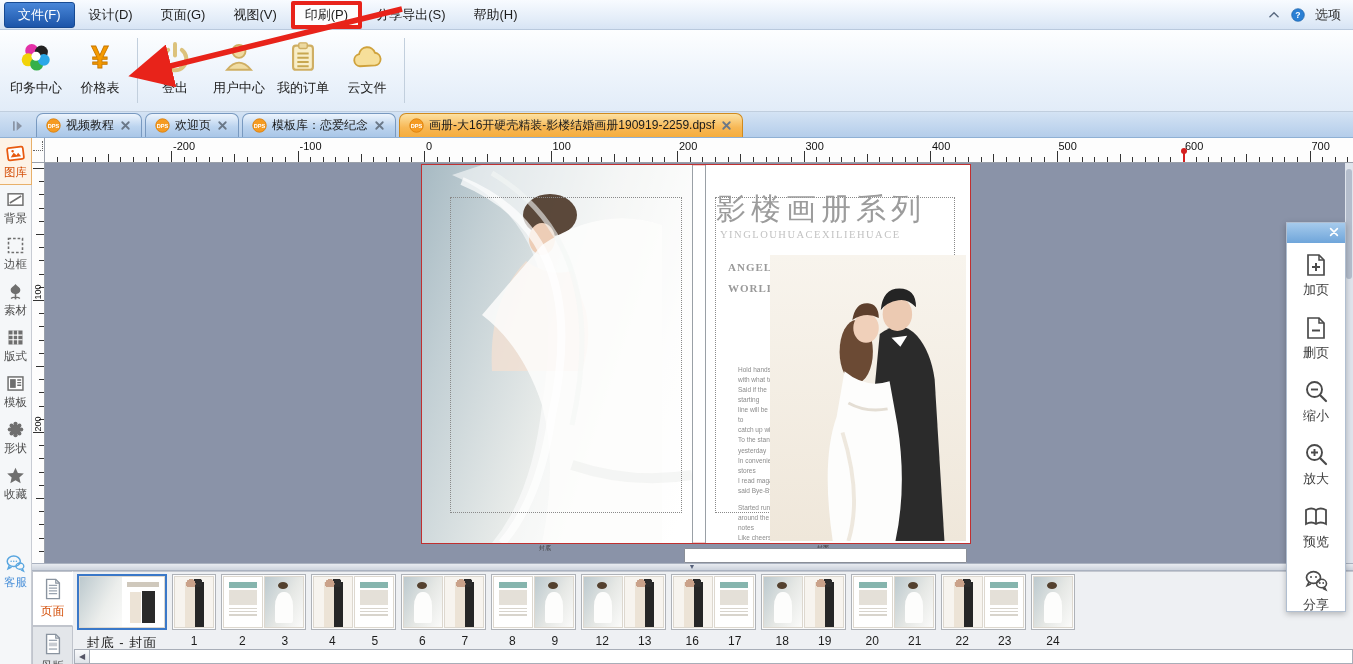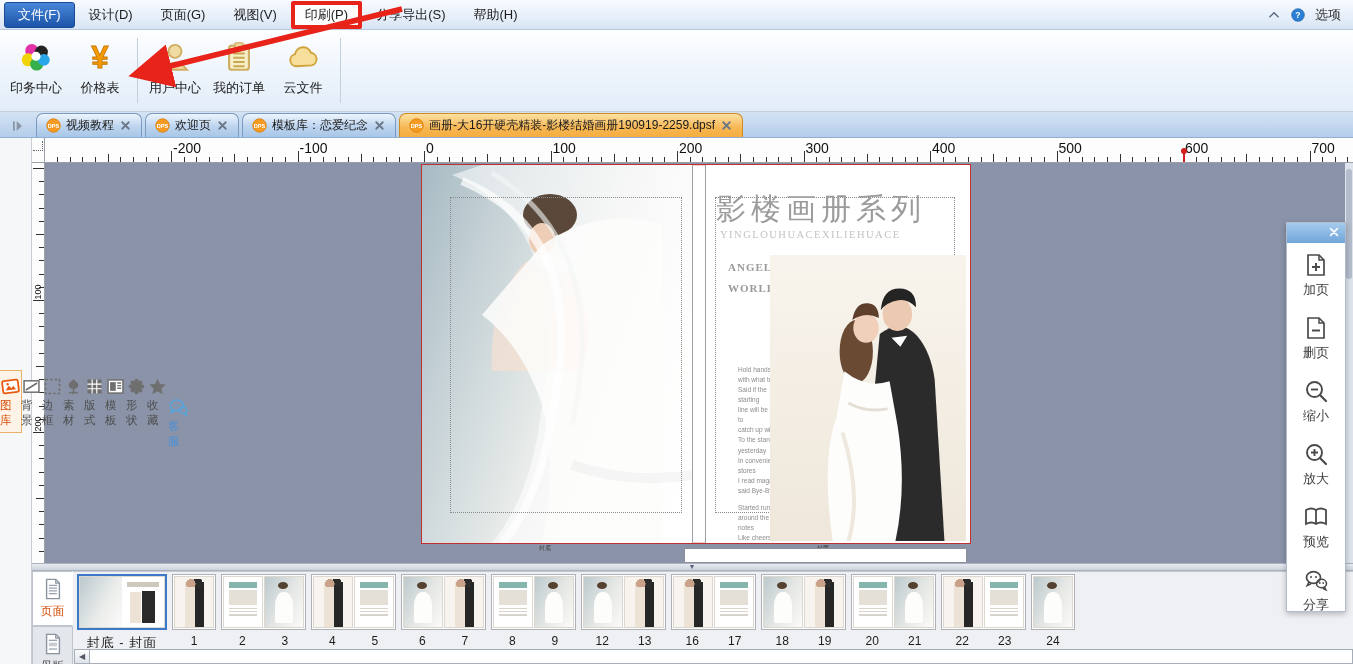--- a/index.html
+++ b/index.html
@@ -35,36 +35,36 @@
   #expand-btn{width:30px;height:22px;display:flex;align-items:center;justify-content:center;margin-right:4px;}
   .tab{height:23px;display:flex;align-items:center;gap:5px;padding:0 9px;margin-right:3px;
     border:1px solid #7899c0;border-bottom:none;border-radius:7px 7px 0 0;
     background:linear-gradient(#eef5fd,#bcd4ef 55%,#a9c6e7);font-size:12px;color:#1a1a1a;white-space:nowrap;}
   .tab.active{background:linear-gradient(#fce1a2,#f7b754 60%,#f5ad3e);border-color:#d08a1e;}
   .tab .dps{flex:none;}
   .tab .tx{flex:none;width:13px;height:13px;}
 
   
   #left-rail{position:absolute;left:0;top:138px;width:31px;height:526px;background:#f5f7f9;
-    border-right:1px solid #c8ccd4;z-index:25;display:flex;flex-direction:row;align-items:center;}
+    border-right:1px solid #c8ccd4;z-index:25;display:flex;flex-direction:column;align-items:center;}
   .rail-item{width:31px;display:flex;flex-direction:column;align-items:center;gap:1px;
     padding:5px 0 4px;font-size:11.5px;color:#4e4e4e;box-sizing:border-box;}
   .rail-item svg{width:21px;height:21px;display:block;}
   .rail-item.active{background:#fdf3e7;outline:1px solid #e8b06a;color:#d4500a;}
   .rail-item.service{color:#4a90d9;margin-top:42px;}
 
   
   #ruler-corner{position:absolute;left:31px;top:138px;width:14px;height:25px;background:#fdfdfd;
     border-right:1px solid #9aa0aa;border-bottom:1px solid #9aa0aa;box-sizing:border-box;}
   #ruler-corner .cross{position:absolute;left:2px;top:3px;width:9px;height:9px;
     border-right:1px dotted #666;border-bottom:1px dotted #666;}
   #h-ruler{position:absolute;left:45px;top:138px;width:1308px;height:25px;background:#fdfdfd;
     border-bottom:1px solid #9aa0aa;box-sizing:border-box;overflow:hidden;}
   .htick{position:absolute;bottom:0;width:1px;background:#333;}
-  .hlabel{position:absolute;top:2px;font-size:14px;color:#111;}
+  .hlabel{position:absolute;top:2px;font-size:11px;color:#111;}
   #ruler-marker{position:absolute;bottom:0;width:2px;height:10px;background:#d41f1f;}
   #ruler-marker:before{content:'';position:absolute;left:-2px;top:-4px;width:6px;height:6px;border-radius:50%;background:#d41f1f;}
   #v-ruler{position:absolute;left:31px;top:163px;width:14px;height:400px;background:#fdfdfd;
     border-right:1px solid #9aa0aa;box-sizing:border-box;overflow:hidden;}
   .vtick{position:absolute;right:0;height:1px;background:#333;}
   .vlabel{position:absolute;left:-1px;font-size:9px;color:#111;transform:rotate(-90deg);}
 
   
   #canvas{position:absolute;left:45px;top:163px;width:1308px;height:400px;background:#8a93a8;overflow:hidden;}
   #spread{position:absolute;left:376px;top:1px;width:548px;height:378px;background:#fff;
@@ -197,20 +197,29 @@
       </div>
       <div class="tool-btn">
         <span style="display: inline-flex;">
           <svg viewBox="0 0 24 24">
             <text x="12" y="19.5" text-anchor="middle" font-size="22" font-weight="bold" fill="#f59a00" stroke="#c87800" stroke-width="0.6">¥</text>
           </svg>
         </span>
         <div>价格表</div>
       </div>
       <div class="tb-sep"></div>
+      <div class="tool-btn">
+        <span style="display: inline-flex;">
+          <svg viewBox="0 0 24 24">
+            <path d="M7.2 7 a8 8 0 1 0 9.6 0" fill="none" stroke="#dcc27c" stroke-width="2.8" stroke-linecap="round"></path>
+            <line x1="12" y1="2.8" x2="12" y2="11" stroke="#dcc27c" stroke-width="2.8" stroke-linecap="round"></line>
+          </svg>
+        </span>
+        <div>登出</div>
+      </div>
       <div class="tool-btn">
         <span style="display: inline-flex;">
           <svg viewBox="0 0 24 24">
             <circle cx="12" cy="8" r="4.6" fill="#f0dca2" stroke="#cfae62" stroke-width="1.3"></circle>
             <path d="M3.5 21 q8.5 -10 17 0 z" fill="#f0dca2" stroke="#cfae62" stroke-width="1.3"></path>
           </svg>
         </span>
         <div>用户中心</div>
       </div>
       <div class="tool-btn">

